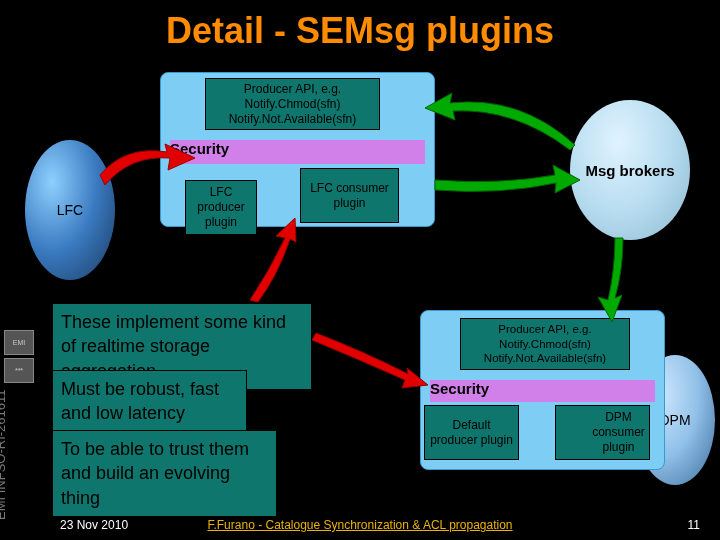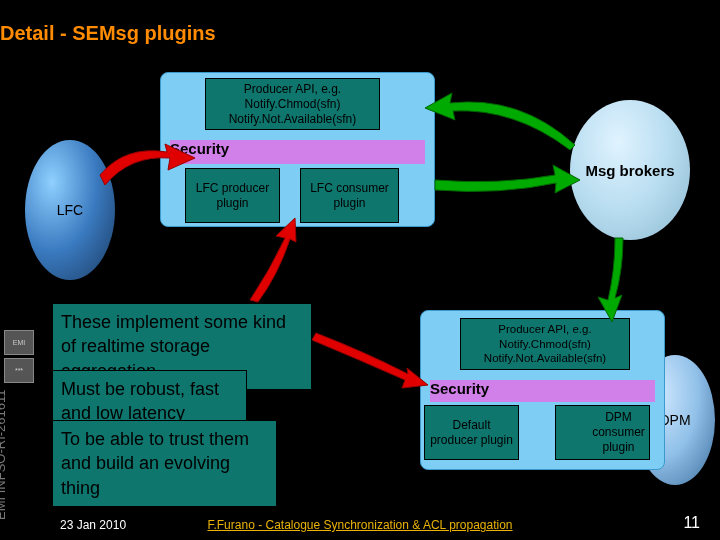--- a/index.html
+++ b/index.html
@@ -6,25 +6,26 @@
   body {
     width: 720px;
     height: 540px;
     background: #000;
     font-family: Arial, sans-serif;
     position: relative;
     overflow: hidden;
   }
   .title {
     position: absolute;
-    top: 22px;
+    top: 10px;
     left: 0;
     width: 100%;
+    text-align: center;
     color: #ff8c00;
-    font-size: 20px;
+    font-size: 36px;
     font-weight: bold;
   }
   .sidebar-label {
     position: absolute;
     left: 8px;
     bottom: 20px;
     color: #777;
     font-size: 13px;
     transform: rotate(-90deg);
     transform-origin: left bottom;
@@ -44,21 +45,21 @@
     text-align: center;
     color: #eab308;
     font-size: 12px;
     text-decoration: underline;
   }
   .footer-right {
     position: absolute;
     bottom: 8px;
     right: 20px;
     color: #fff;
-    font-size: 16px;
+    font-size: 12px;
   }
   .oval {
     position: absolute;
     border-radius: 50%;
     color: #000;
     display: flex;
     align-items: center;
     justify-content: center;
     font-size: 14px;
     text-align: center;
@@ -127,35 +128,35 @@
     font-size: 12px;
     text-align: center;
     display: flex;
     align-items: center;
     justify-content: center;
     padding: 4px;
     line-height: 1.25;
   }
   .api-box1 { top: 78px; left: 205px; width: 175px; height: 52px; font-size: 12px; }
   .api-box2 { top: 318px; left: 460px; width: 170px; height: 52px; font-size: 11.5px; }
-  .plugin1a { top: 168px; left: 185px; width: 95px; height: 55px; }
+  .plugin1a { top: 180px; left: 185px; width: 72px; height: 55px; }
   .plugin1b { top: 168px; left: 300px; width: 99px; height: 55px; }
   .plugin2a { top: 405px; left: 424px; width: 95px; height: 55px; }
   .plugin2b { top: 405px; left: 555px; width: 95px; height: 55px; padding-left: 36px; }
   .note {
     position: absolute;
     background: #0f766e;
     border: 1.5px solid #000;
     font-size: 18px;
     padding: 6px 8px;
     line-height: 1.35;
   }
   .note1 { top: 303px; left: 52px; width: 260px; }
   .note2 { top: 370px; left: 52px; width: 195px; }
-  .note3 { top: 420px; left: 52px; width: 225px; }
+  .note3 { top: 430px; left: 52px; width: 225px; }
   .arrow-svg {
     position: absolute;
     top: 0; left: 0;
     width: 720px; height: 540px;
     pointer-events: none;
   }
   .red-arrow { fill: #e00000; stroke: #990000; stroke-width: 1; }
   .green-arrow { fill: #00aa00; stroke: #006600; stroke-width: 1; }
 </style>
 </head>
@@ -214,15 +215,15 @@
   <path class="green-arrow" d="M 575 145 Q 520 95 450 103 L 452 93 L 425 108 L 455 120 L 453 111 Q 515 108 570 150 Z"></path>
 
   <path class="green-arrow" d="M 435 180 Q 500 185 555 175 L 553 165 L 580 180 L 555 193 L 556 183 Q 500 195 435 190 Z"></path>
 
   <path class="green-arrow" d="M 615 238 Q 615 270 608 300 L 598 297 L 612 322 L 622 295 L 615 298 Q 623 270 623 238 Z"></path>
 
   <path class="red-arrow" d="M 250 300 Q 270 270 285 238 L 276 236 L 295 218 L 296 242 L 290 239 Q 278 275 258 302 Z"></path>
   <path class="red-arrow" d="M 312 340 Q 360 360 405 380 L 402 388 L 428 385 L 407 368 L 408 374 Q 365 352 316 333 Z"></path>
 </svg>
 
-<div class="footer-left">23 Jan 2010</div>
+<div class="footer-left">23 Nov 2010</div>
 <div class="footer-center">F.Furano - Catalogue Synchronization &amp; ACL propagation</div>
 <div class="footer-right">11</div>
 
 </body></html>

